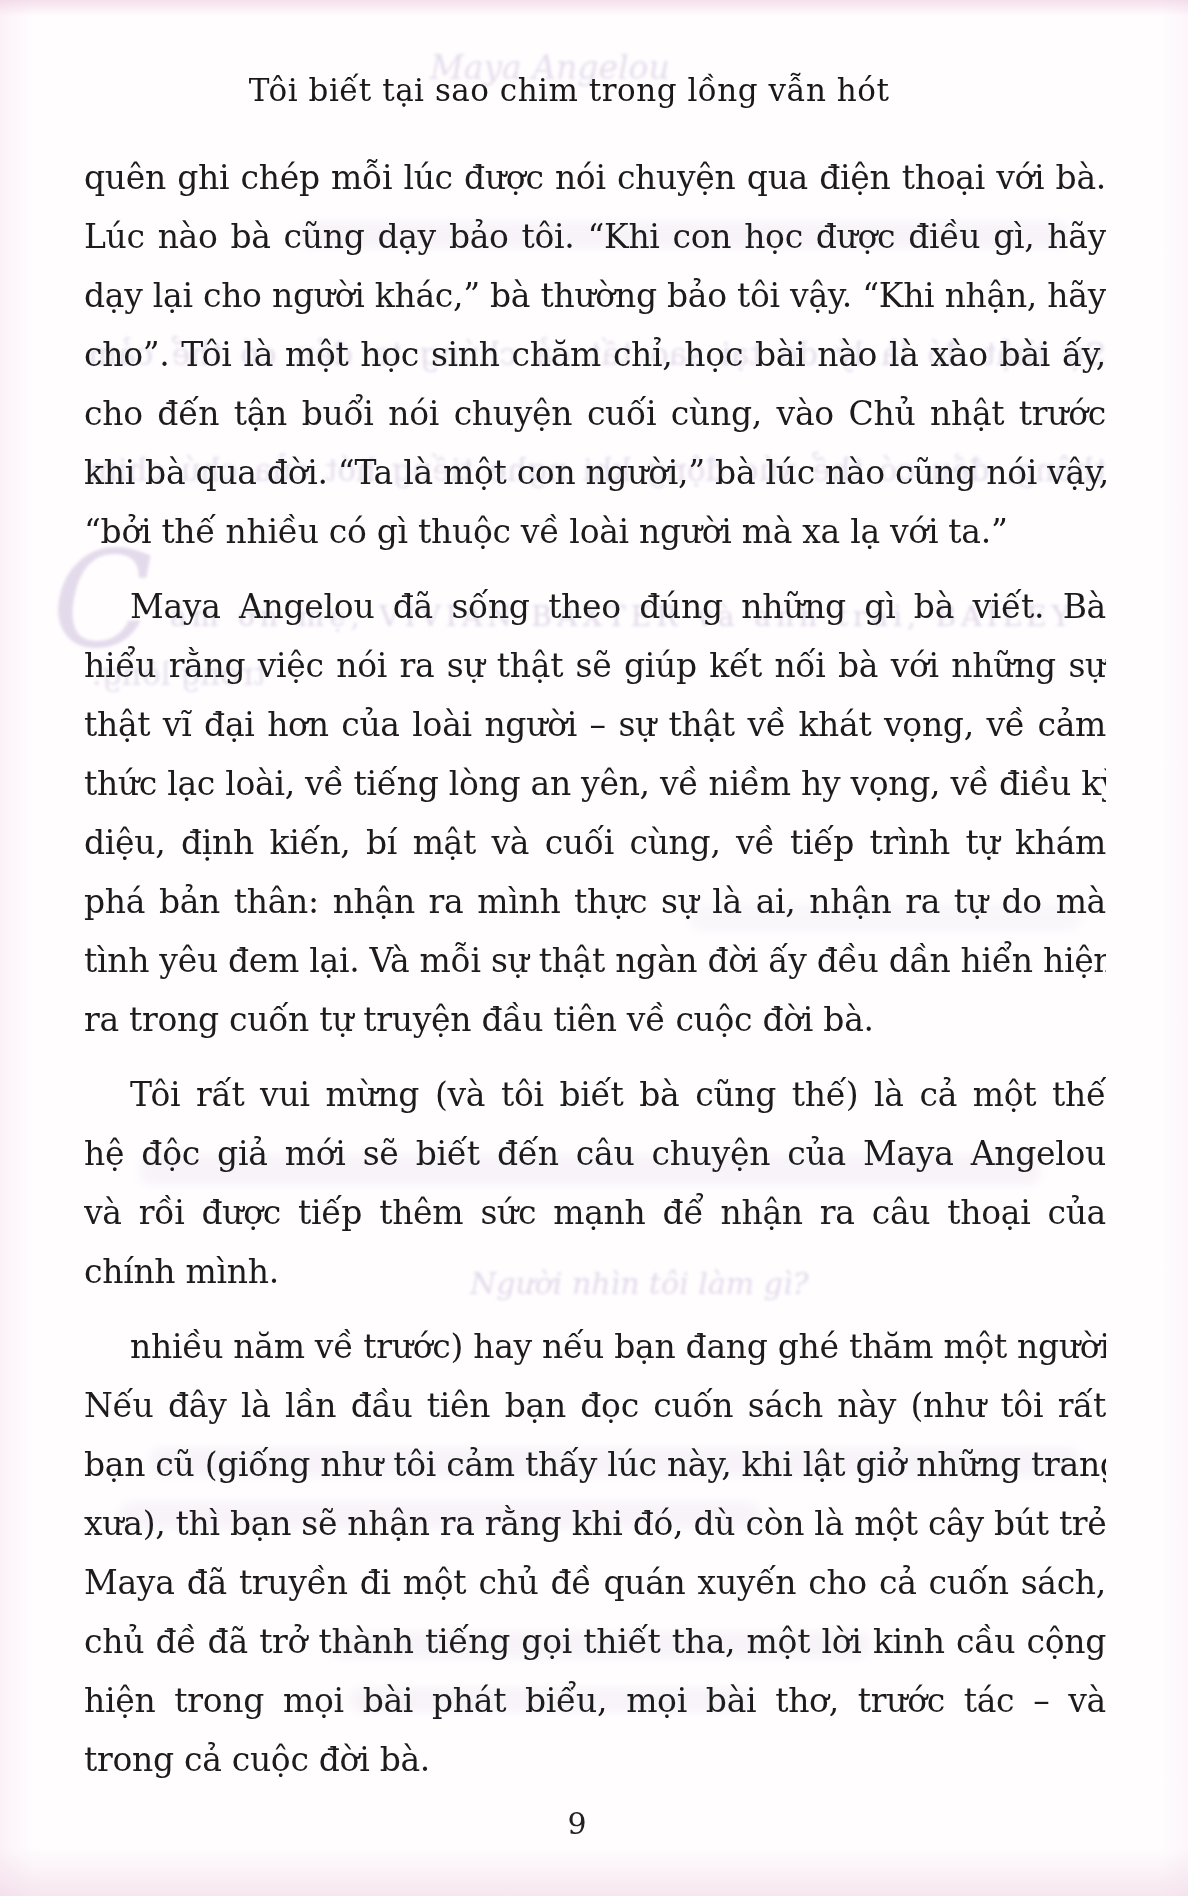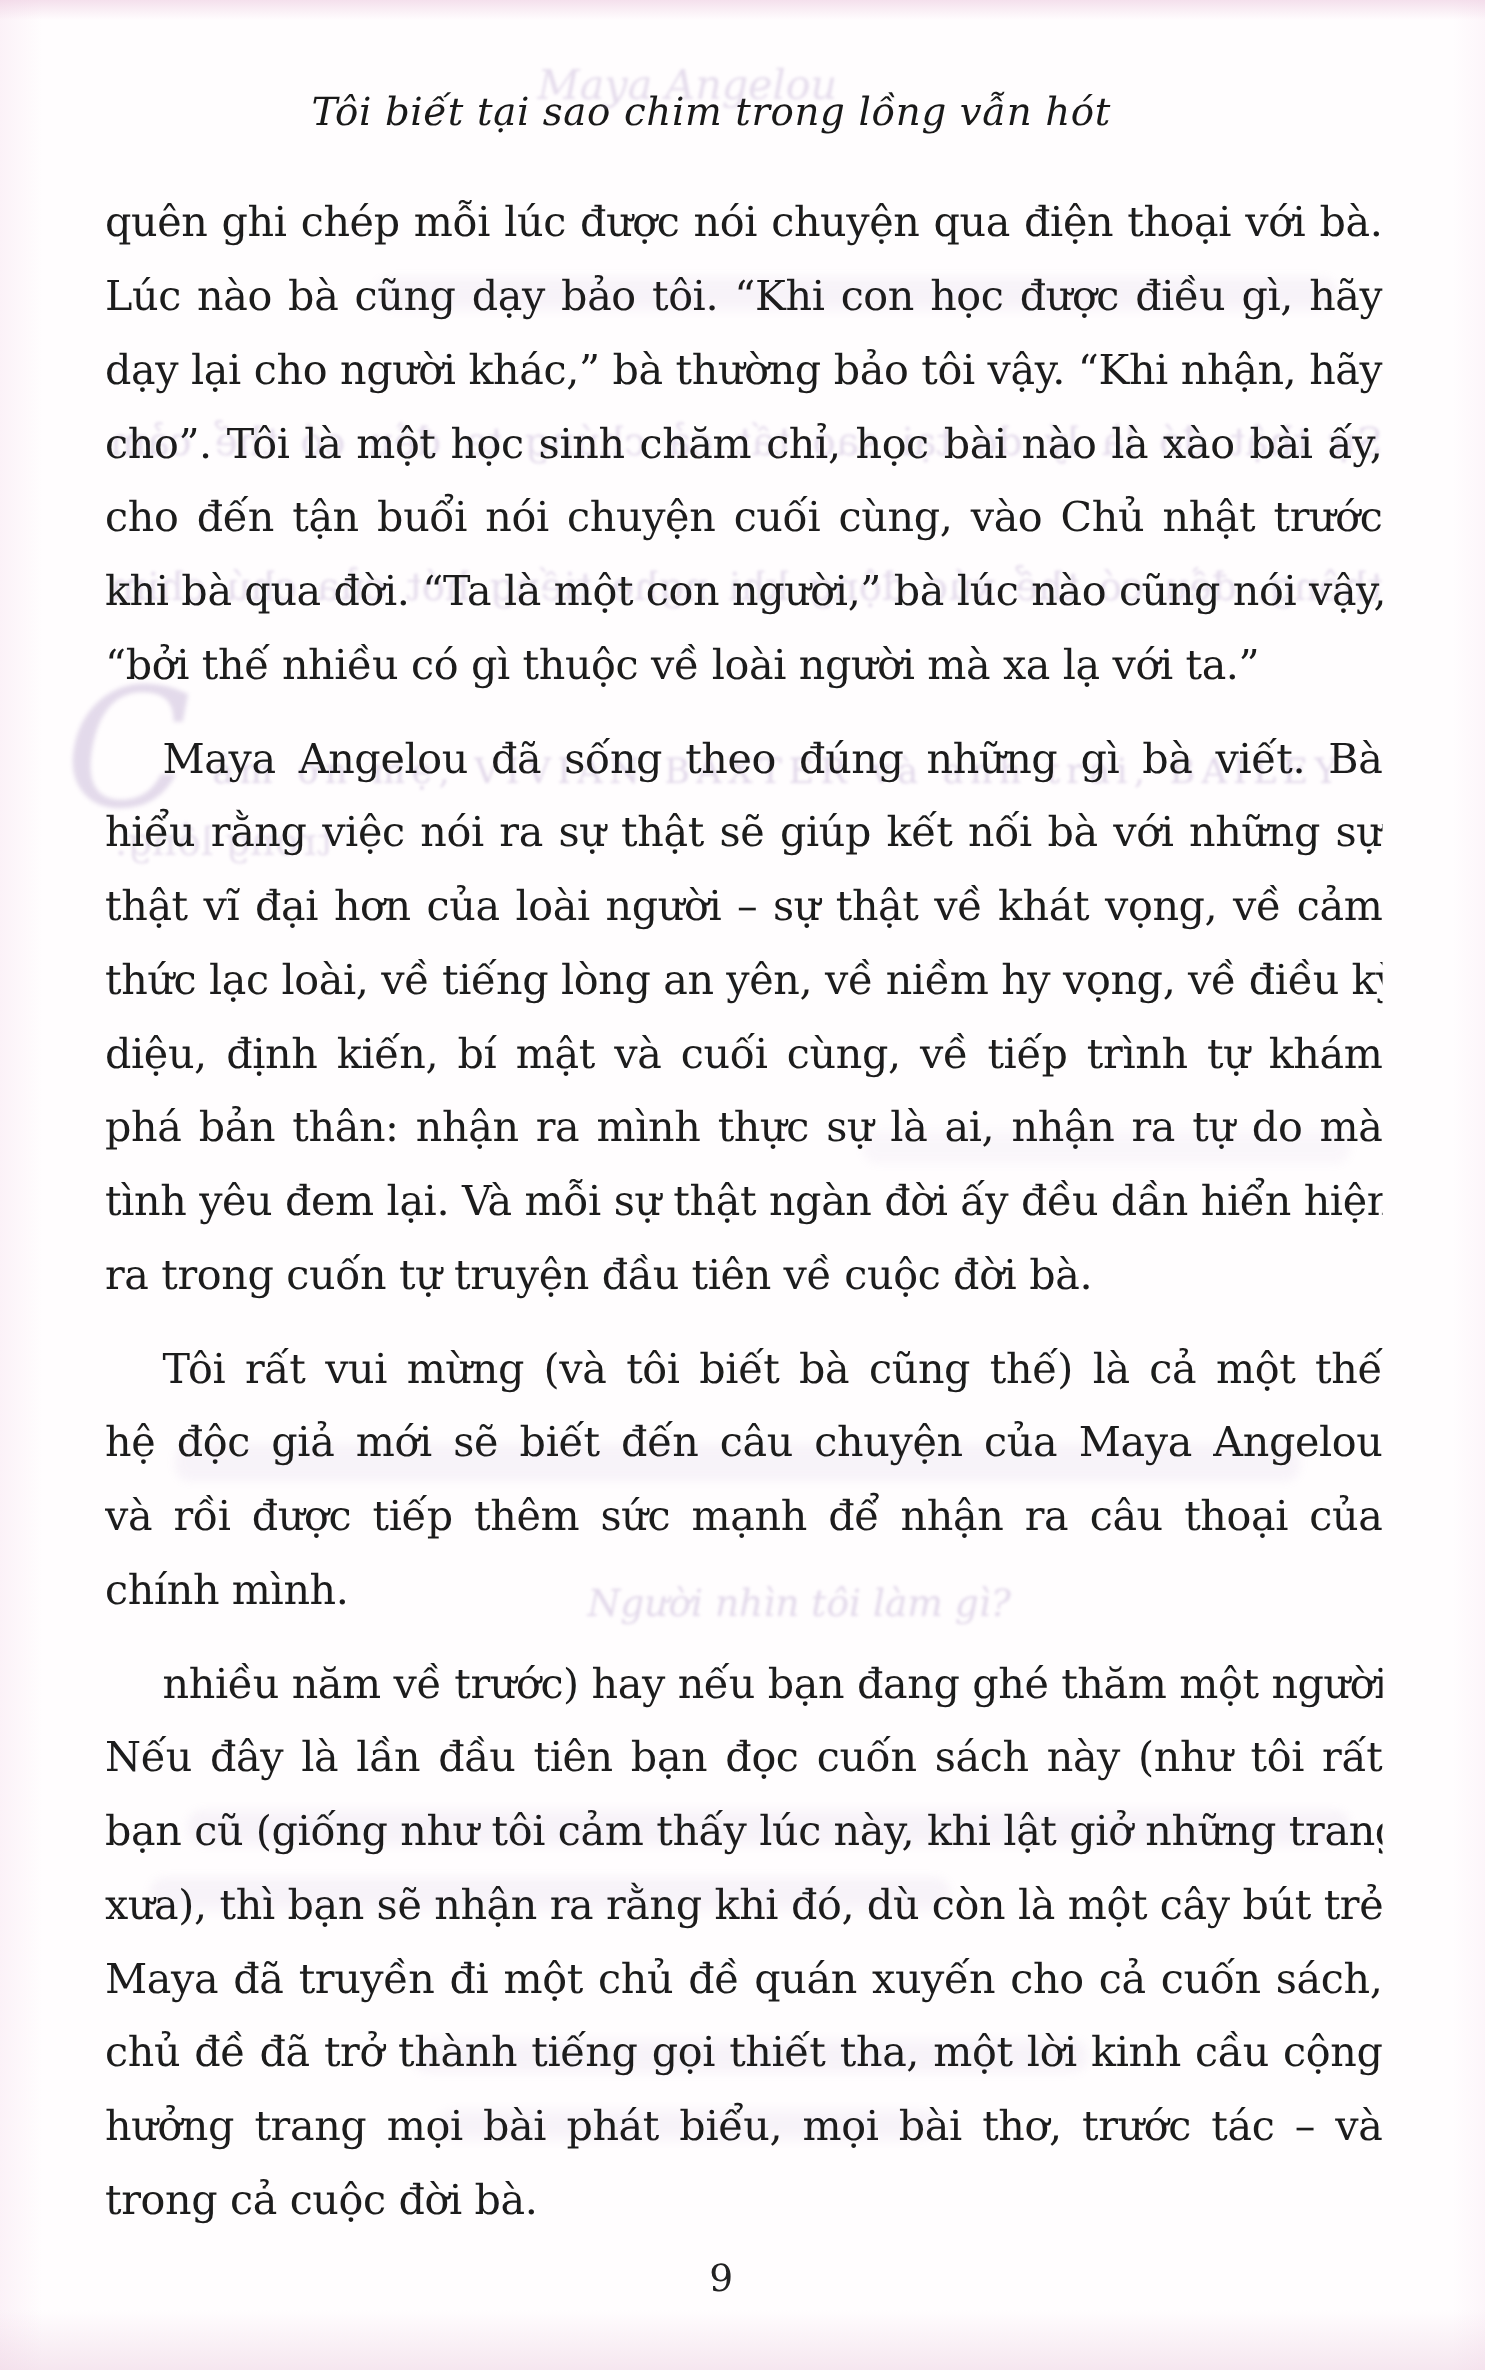--- a/index.html
+++ b/index.html
@@ -19,21 +19,20 @@
       linear-gradient(90deg, rgba(243,216,233,.30) 0px, rgba(255,255,255,0) 34px),
       linear-gradient(270deg, rgba(243,216,233,.20) 0px, rgba(255,255,255,0) 26px),
       #fffdfe;
   }
 
   
   .running-header {
     position: absolute;
     left: 30px; right: 80px; top: 72px;
     text-align: center;
-    font-style: italic;
     font-size: 31px;
     letter-spacing: .5px;
     color: #191919;
   }
 
   
   .bodytext {
     position: absolute;
     left: 84px; top: 148px;
     width: 1022px;
@@ -146,21 +145,21 @@
           <div class="line">và rồi được tiếp thêm sức mạnh để nhận ra câu thoại của</div>
           <div class="line lastline">chính mình.</div>
         </div>
         <div class="para indent">
           <div class="line">nhiều năm về trước) hay nếu bạn đang ghé thăm một người</div>
           <div class="line">Nếu đây là lần đầu tiên bạn đọc cuốn sách này (như tôi rất</div>
           <div class="line">bạn cũ (giống như tôi cảm thấy lúc này, khi lật giở những trang</div>
           <div class="line">xưa), thì bạn sẽ nhận ra rằng khi đó, dù còn là một cây bút trẻ,</div>
           <div class="line">Maya đã truyền đi một chủ đề quán xuyến cho cả cuốn sách,</div>
           <div class="line">chủ đề đã trở thành tiếng gọi thiết tha, một lời kinh cầu cộng</div>
-          <div class="line">hưởng trang mọi bài phát biểu, mọi bài thơ, trước tác – và</div>
+          <div class="line">hiện trong mọi bài phát biểu, mọi bài thơ, trước tác – và</div>
           <div class="line lastline">trong cả cuộc đời bà.</div>
         </div>
       </div>
   </main>
 
   <div class="page-number">9</div>
 
 </div>
 
 </body></html>

